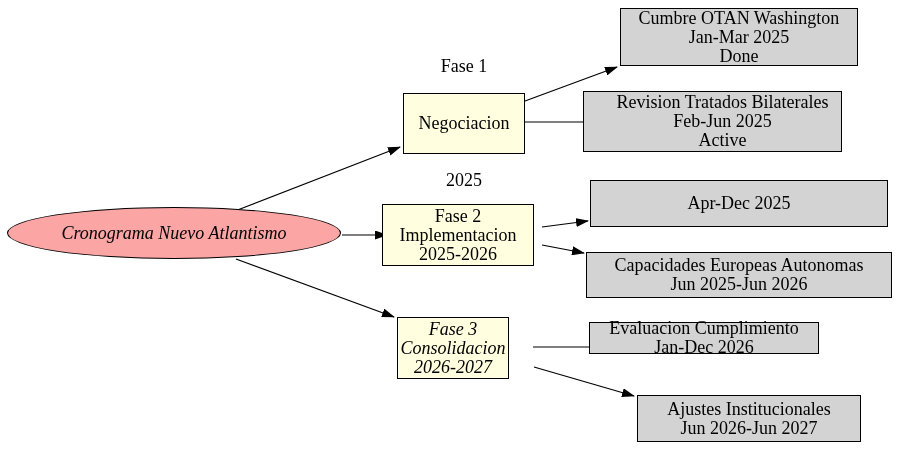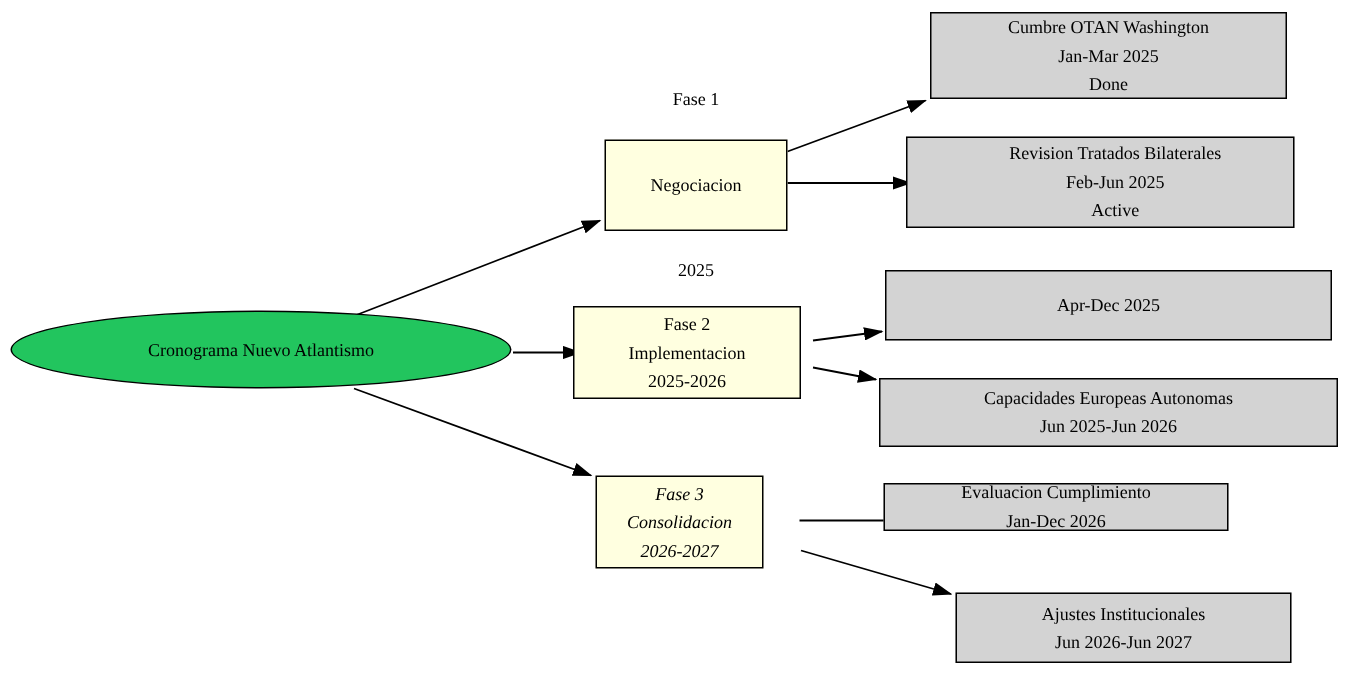--- a/index.html
+++ b/index.html
@@ -27,32 +27,33 @@
     stroke-width: 1.2;
   }
   .node {
     position: absolute;
     box-sizing: border-box;
     display: flex;
     flex-direction: column;
     justify-content: center;
     align-items: center;
     border: 1px solid #000000;
-    font-size: 12px;
+    font-size: 18px;
     line-height: 19px;
     color: #000000;
     white-space: nowrap;
     text-align: center;
   }
   .node .line {
     display: block;
   }
   .ellipse {
     border-radius: 50%;
-    background: #22c55e;
+    background: #fca5a5;
+    font-style: italic;
   }
   .phase {
     background: #ffffe0;
   }
   .milestone {
     background: #d3d3d3;
   }
 </style>
 </head>
 <body>
@@ -97,21 +98,21 @@
     <div class="line">Consolidacion</div>
     <div class="line">2026-2027</div>
   </div>
 
   <div class="node milestone" style="left:620px; top:8px; width:238px; height:58px;">
     <div class="line">Cumbre OTAN Washington</div>
     <div class="line">Jan-Mar 2025</div>
     <div class="line">Done</div>
   </div>
 
-  <div class="node milestone" style="left:604px; top:91px; width:259px; height:61px;padding-left:20px;">
+  <div class="node milestone" style="left:583px; top:91px; width:259px; height:61px;padding-left:20px;">
     <div class="line">Revision Tratados Bilaterales</div>
     <div class="line">Feb-Jun 2025</div>
     <div class="line">Active</div>
   </div>
 
   <div class="node milestone" style="left:590px; top:180px; width:298px; height:47px;">
     <div class="line">Apr-Dec 2025</div>
   </div>
 
   <div class="node milestone" style="left:586px; top:252px; width:306px; height:46px;">

